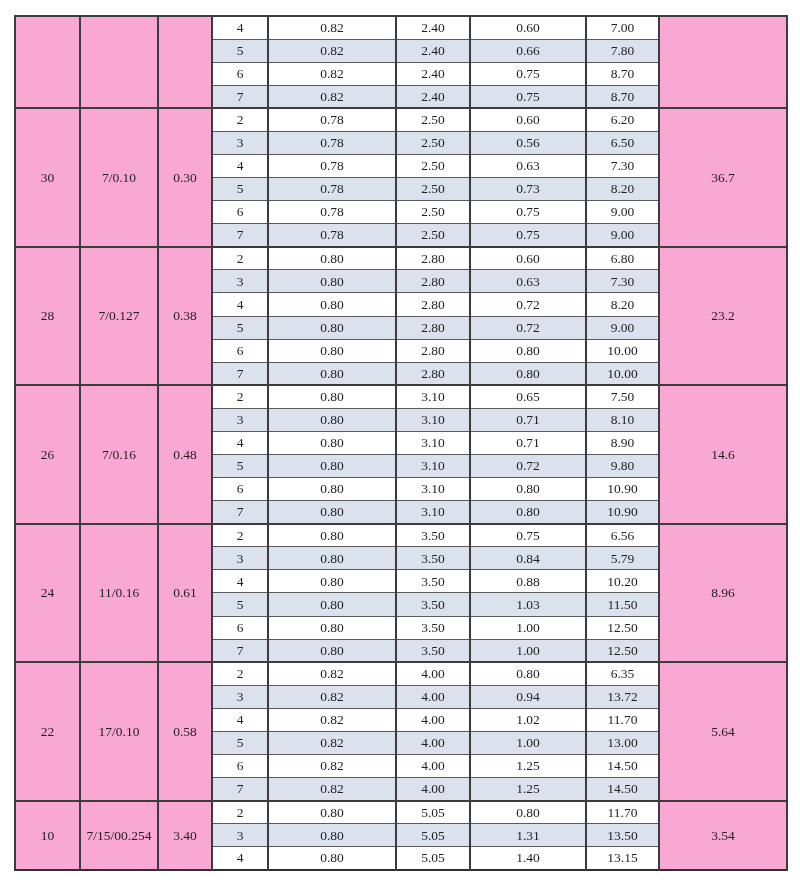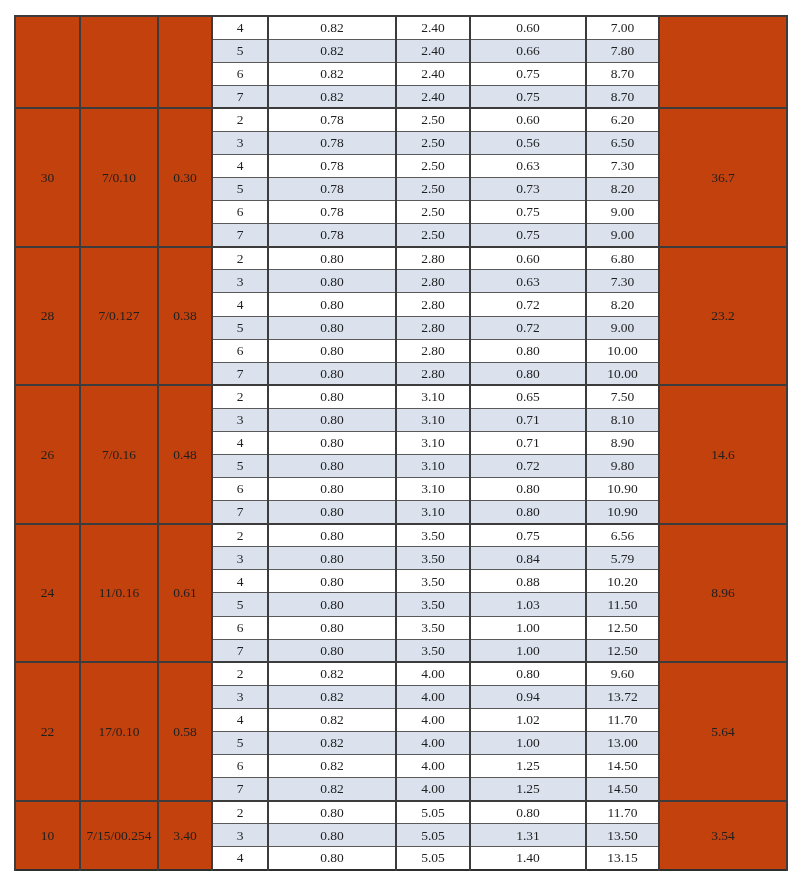--- a/index.html
+++ b/index.html
@@ -30,21 +30,21 @@
     font-size: 13.5px;
     line-height: 1;
     color: #1f1f1f;
     padding: 0;
     overflow: hidden;
     background: #ffffff;
   }
   table.spec tr { height: 23px; }
   table.spec tr.group-start td { border-top: 2px solid #3c3c3c; }
   table.spec td.shaded { background: var(--shade, #dbe2ee); }
-  table.spec td.merged { background: #c2410c; }
+  table.spec td.merged { background: #f9a8d4; }
 </style>
 </head>
 <body>
 
 <div class="page" style="--shade: #dbe2ee;">
   <table class="spec">
     <colgroup>
       <col style="width:65px">
       <col style="width:78px">
       <col style="width:54px">
@@ -273,21 +273,21 @@
           <td class="shaded">12.50</td>
         </tr>
         <tr class="group-start">
           <td class="merged" rowspan="6">22</td>
           <td class="merged" rowspan="6">17/0.10</td>
           <td class="merged" rowspan="6">0.58</td>
           <td>2</td>
           <td>0.82</td>
           <td>4.00</td>
           <td>0.80</td>
-          <td>9.60</td>
+          <td>6.35</td>
           <td class="merged" rowspan="6">5.64</td>
         </tr>
         <tr>
           <td class="shaded">3</td>
           <td class="shaded">0.82</td>
           <td class="shaded">4.00</td>
           <td class="shaded">0.94</td>
           <td class="shaded">13.72</td>
         </tr>
         <tr>

